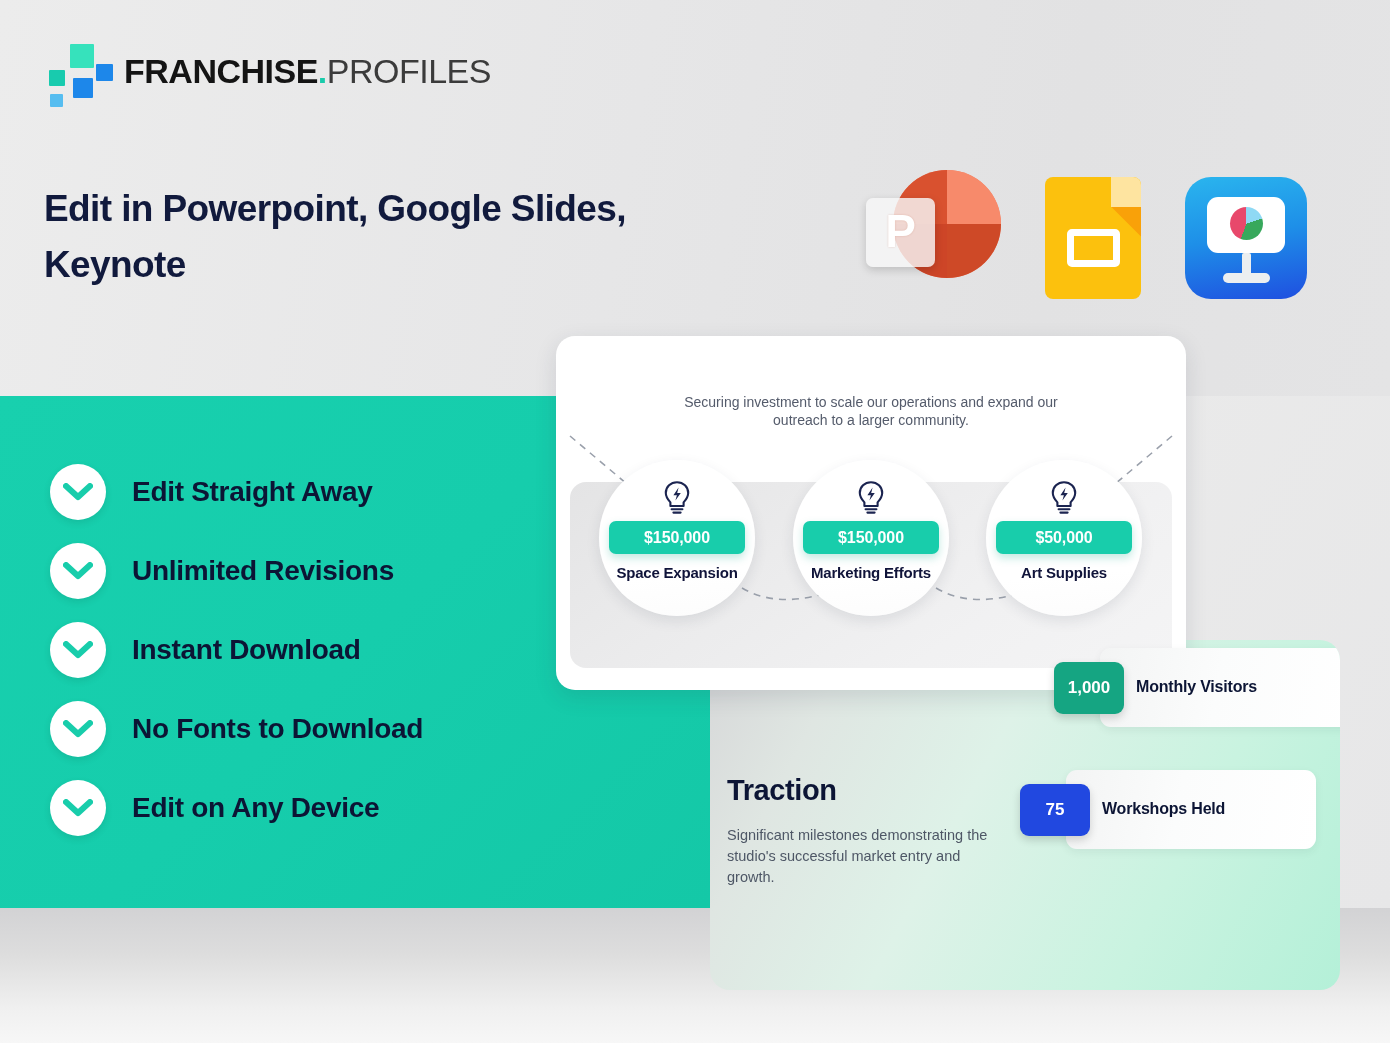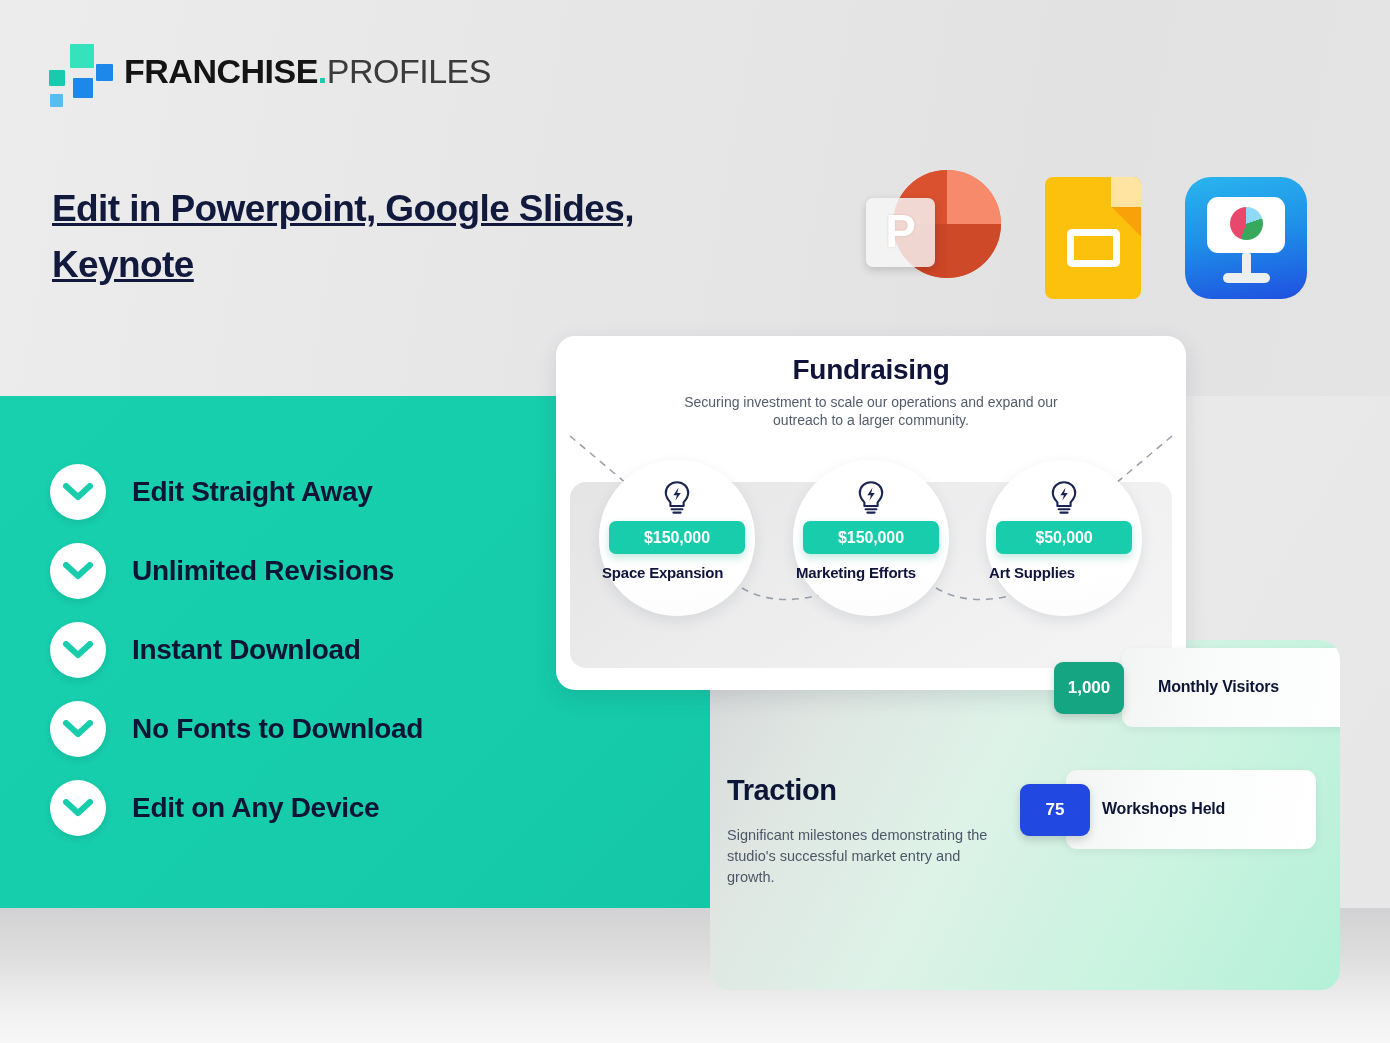--- a/index.html
+++ b/index.html
@@ -70,28 +70,27 @@
     line-height: 1;
     color: #111;
   }
   .logo-text .b { font-weight: 700; color: #141414; }
   .logo-text .dot { color: #19cbab; font-weight: 700; }
   .logo-text .l { font-weight: 400; color: #3b3b3b; }
 
   
   #headline {
     position: absolute;
-    left: 52px; top: 181px;
+    left: 44px; top: 181px;
     width: 700px;
     font-size: 37px;
     font-weight: 700;
     line-height: 1.5;
     letter-spacing: -0.6px;
     color: #111a3d;
-    text-decoration: underline;
   }
 
   
   #app-icons {
     position: absolute;
     left: 866px; top: 170px;
     display: flex;
     align-items: center;
     gap: 44px;
   }
@@ -237,21 +236,21 @@
     width: 262px;
     font-size: 14.5px;
     line-height: 1.45;
     color: #4e5766;
   }
   .stat-row {
     position: absolute;
     display: flex;
     align-items: center;
   }
-  .stat-row.r1 { left: 344px; top: 8px; gap: 22px;   }
+  .stat-row.r1 { left: 344px; top: 8px;   }
   .stat-row.r2 { left: 310px; top: 130px; }
   .stat-row.r3 { left: 344px; top: 216px; }
 
   .stat-badge {
     width: 70px; height: 52px;
     border-radius: 9px;
     display: flex; align-items: center; justify-content: center;
     font-size: 17px; font-weight: 700; color: #ffffff;
     box-shadow: 0 4px 8px rgba(0,0,0,0.16);
     position: relative;
@@ -353,20 +352,21 @@
     box-shadow: 0 4px 9px rgba(20,170,140,0.26);
     display: flex; align-items: center; justify-content: center;
     font-size: 16px; font-weight: 700; color: #ffffff;
     letter-spacing: -0.1px;
   }
   .fr-caption {
     position: absolute;
     left: 50%; top: 104px;
     transform: translateX(-50%);
     width: 150px;
+    text-align: center;
     font-size: 15px;
     font-weight: 700;
     color: #10143a;
     line-height: 1.2;
     letter-spacing: -0.2px;
   }
 </style>
 </head>
 <body>
 
@@ -488,21 +488,20 @@
       <div class="stat-panel">
         <div class="stat-label">Workshops Held</div>
       </div>
     </div>
 
 
   </div>
 
   <div id="fundraising-card">
 
-    <div class="fr-title">Fundraising</div>
     <div class="fr-sub">Securing investment to scale our operations and expand our outreach to a larger community.</div>
 
     <div class="fr-panel"></div>
 
     <svg class="fr-dash-svg" viewBox="0 0 630 354">
       <path d="M14 100 L128 196" stroke="#9aa0ab" stroke-width="1.6" fill="none" stroke-dasharray="7 6"></path>
       <path d="M616 100 L502 196" stroke="#9aa0ab" stroke-width="1.6" fill="none" stroke-dasharray="7 6"></path>
       <path d="M186 252 Q227 276 290 250" stroke="#9aa0ab" stroke-width="1.6" fill="none" stroke-dasharray="7 6"></path>
       <path d="M380 252 Q421 276 484 250" stroke="#9aa0ab" stroke-width="1.6" fill="none" stroke-dasharray="7 6"></path>
     </svg>

